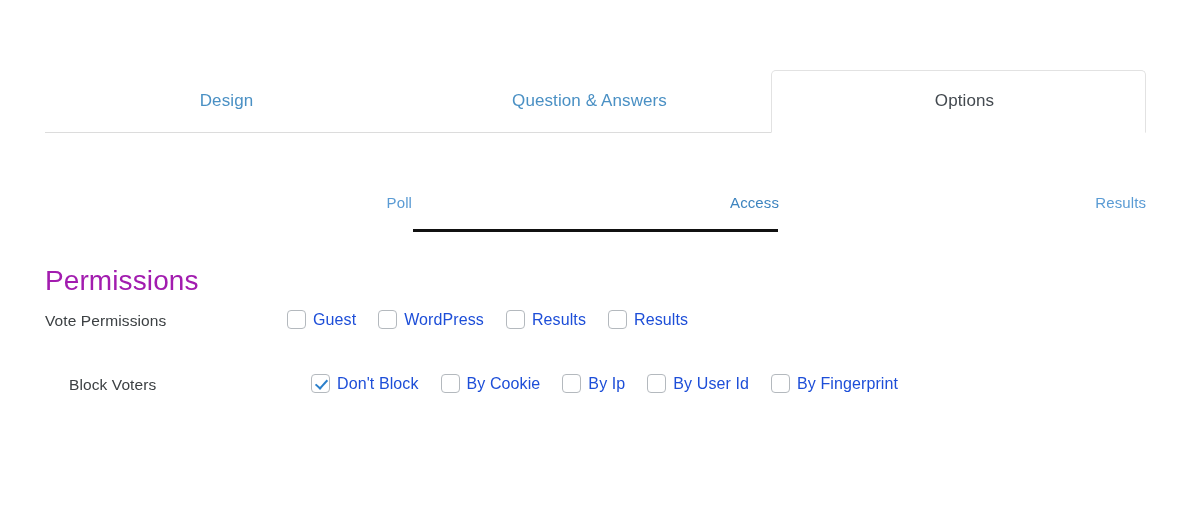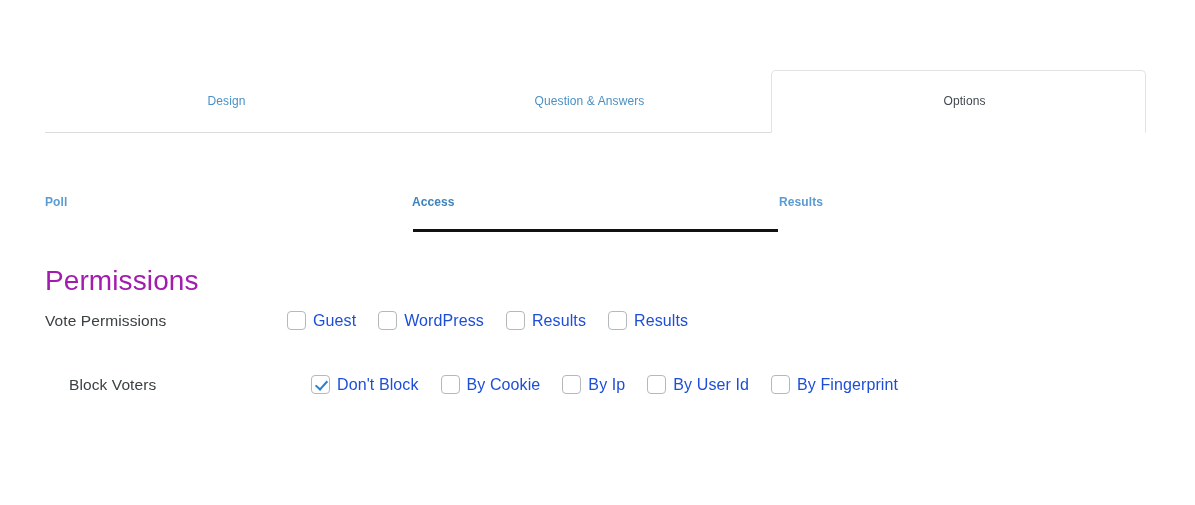--- a/index.html
+++ b/index.html
@@ -39,21 +39,21 @@
     top: 132px;
     width: 737px;
     height: 1px;
     background: #dcdcdc;
   }
   .tab {
     flex: 1 1 0;
     display: flex;
     align-items: center;
     justify-content: center;
-    font-size: 12px;
+    font-size: 17px;
     letter-spacing: 0.1px;
     color: #4a90c4;
     background: transparent;
     box-sizing: border-box;
     cursor: pointer;
     padding-bottom: 2px;
     border: 1px solid transparent;
     user-select: none;
   }
   .tab.active {
@@ -73,30 +73,29 @@
     top: 180px;
     width: 1101px;
     height: 52px;
     display: flex;
     align-items: stretch;
   }
   .subtab {
     flex: 1 1 0;
     display: flex;
     align-items: center;
-    justify-content: flex-start;
-    font-size: 12px;
+    justify-content: flex-end;
+    font-size: 15px;
     letter-spacing: 0.1px;
     color: #5a9bd4;
     box-sizing: border-box;
     cursor: pointer;
     position: relative;
     user-select: none;
     padding-bottom: 8px;
-    font-weight: bold;
   }
   .subtab.active {
     color: #3d84bf;
   }
   .subtab.active::after {
     content: "";
     position: absolute;
     left: 1px;
     right: 1px;
     bottom: 0;
@@ -113,21 +112,21 @@
     font-weight: 400;
     color: #a21caf;
     letter-spacing: 0.1px;
   }
 
   .field-row {
     position: absolute;
     left: 0;
     width: 1195px;
     display: flex;
-    align-items: center;
+    align-items: flex-start;
   }
   .row-vote { top: 310px; }
   .row-block { top: 374px; padding-left: 24px; }
 
   .field-label {
     width: 287px;
     padding-left: 45px;
     box-sizing: border-box;
     font-size: 15.5px;
     color: #3c4043;

